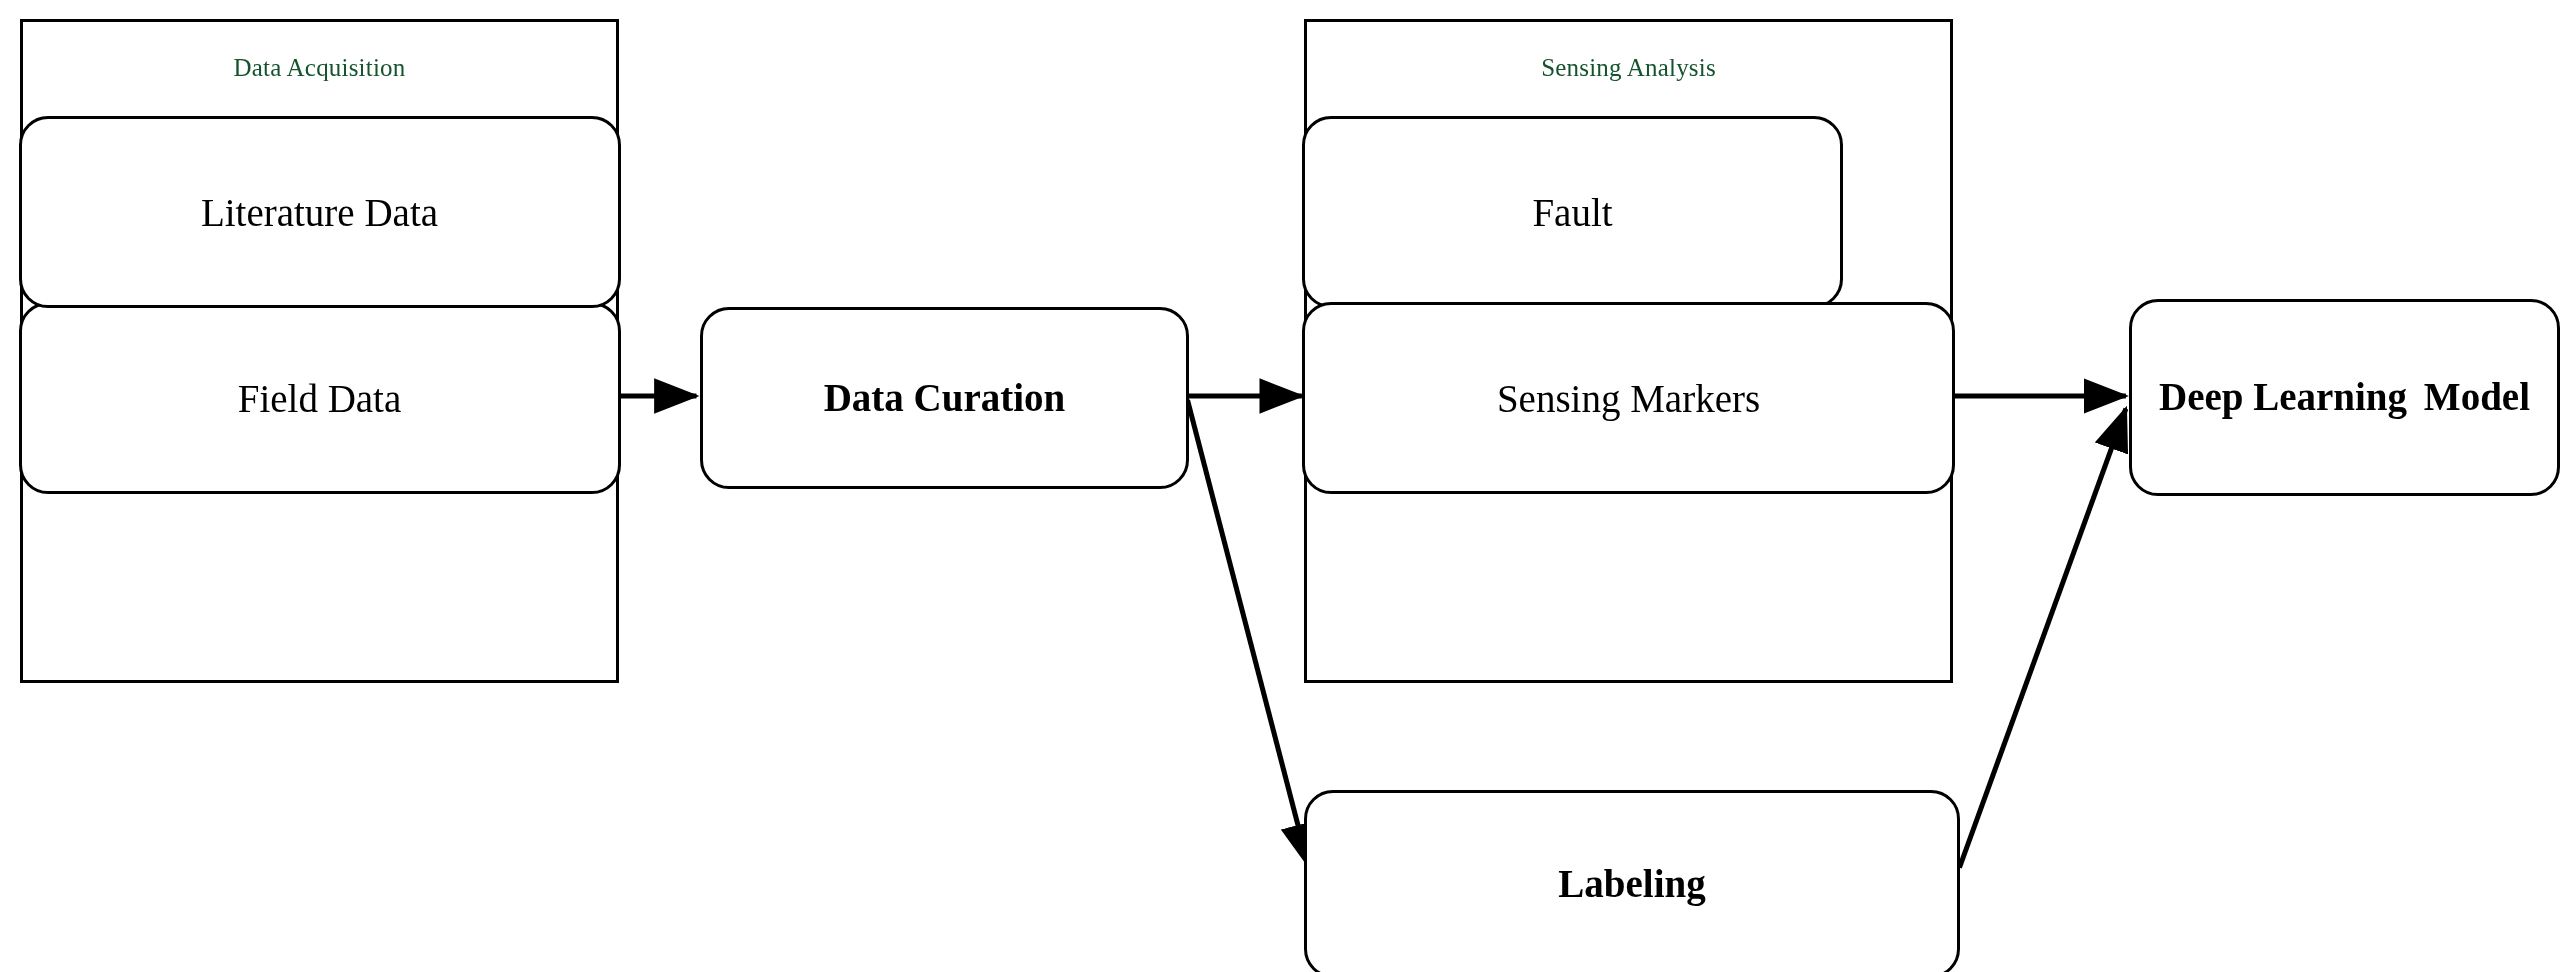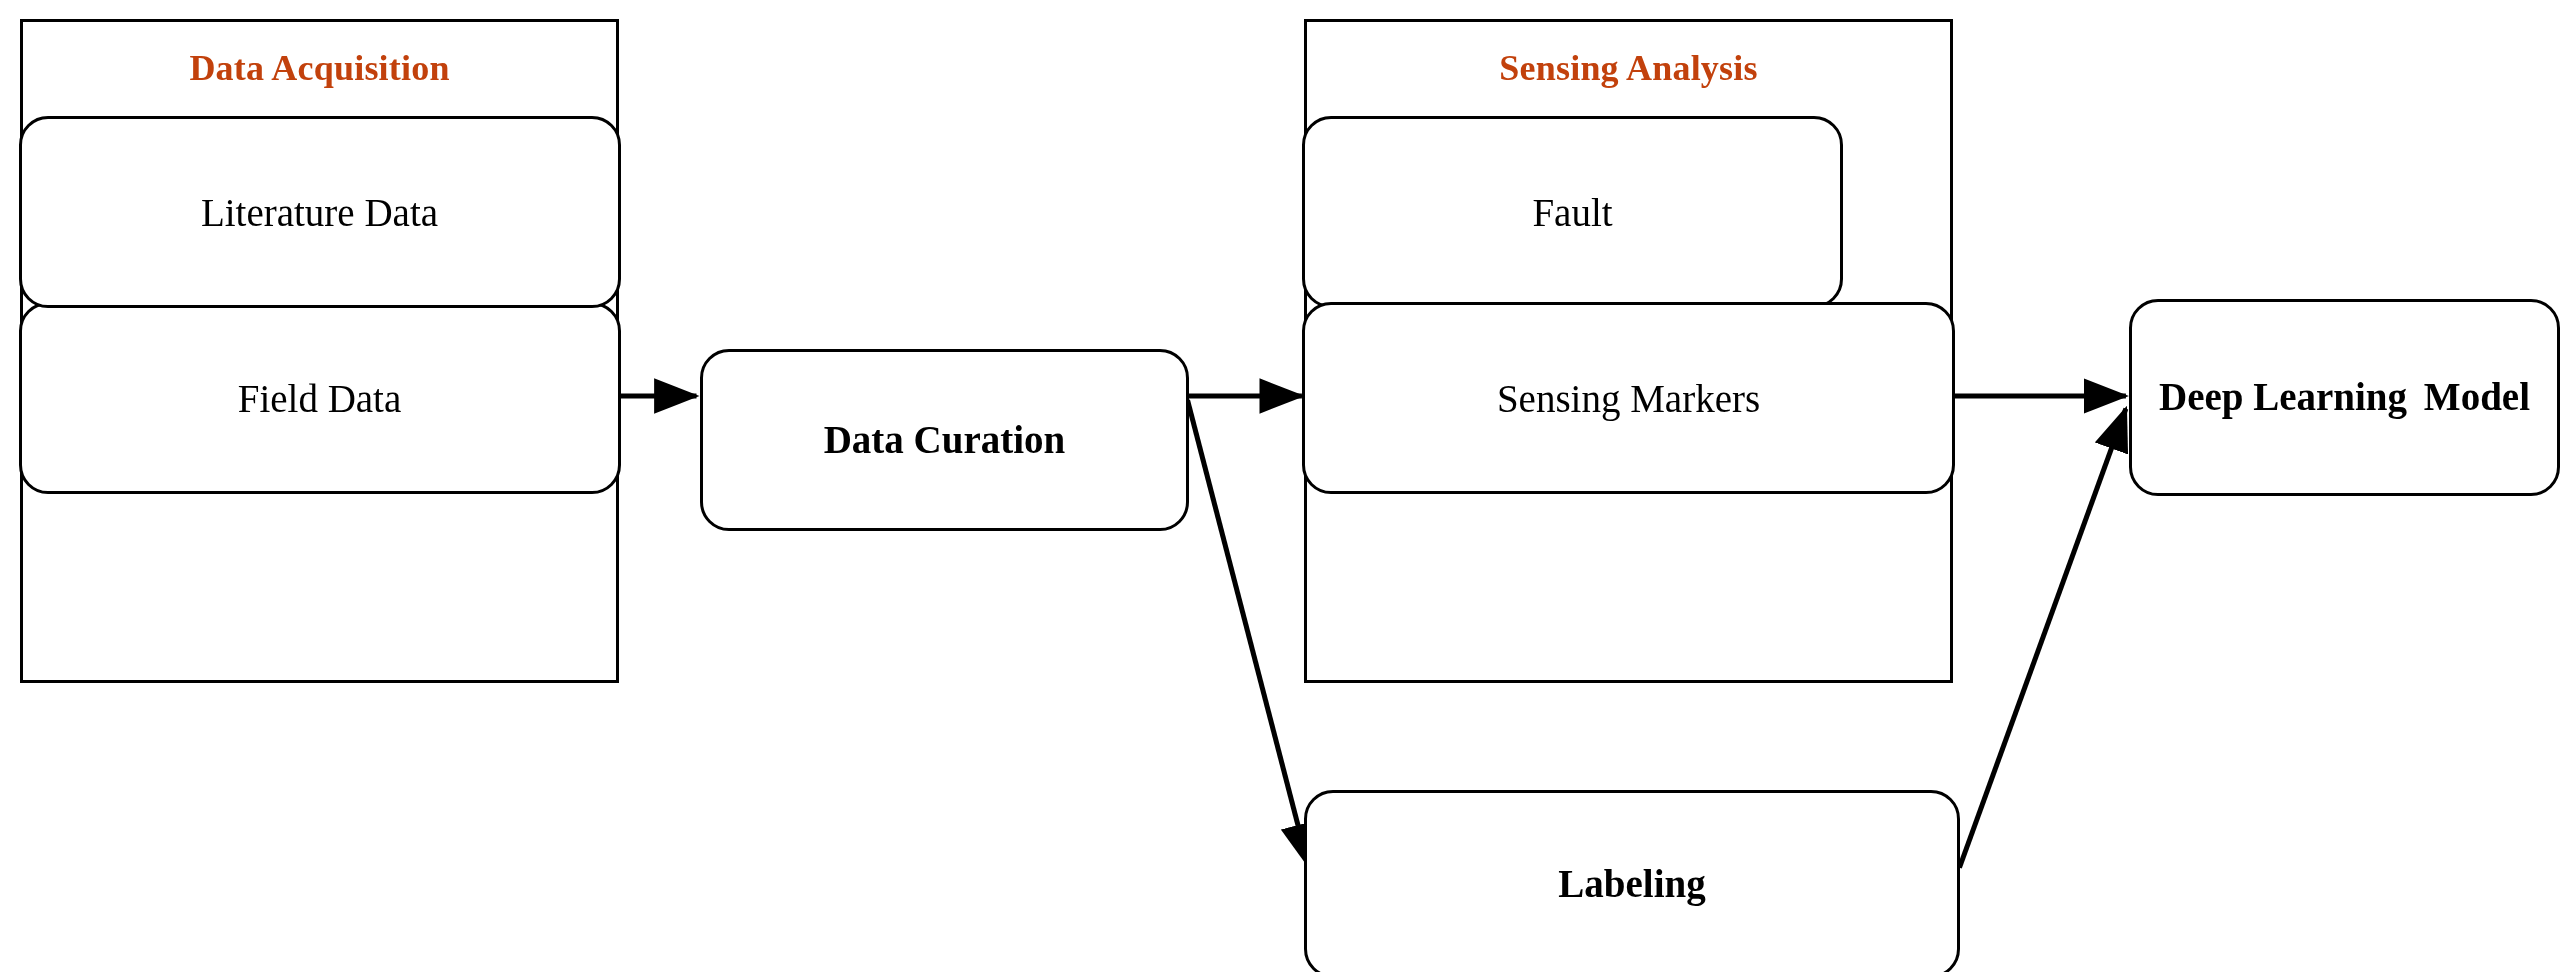--- a/index.html
+++ b/index.html
@@ -38,24 +38,24 @@
     border: 3.4px solid #000000;
     border-radius: 0;
   }
   
   .group-title {
     position: absolute;
     box-sizing: border-box;
     display: flex;
     align-items: center;
     justify-content: center;
-    font-weight: bold;
-    font-size: 36px;
+    font-weight: normal;
+    font-size: 25px;
     letter-spacing: 0.2px;
-    color: #c2410c;
+    color: #14532d;
   }
   
   .sub-node {
     position: absolute;
     box-sizing: border-box;
     border: 3.4px solid #000000;
     border-radius: 29px;
     background: #ffffff;
     display: flex;
     align-items: center;
@@ -114,21 +114,21 @@
 
   <div class="sub-node" style="left:18.5px; top:302px; width:602px; height:192px;">
     <span class="label-text">Field Data</span>
   </div>
 
   <div class="sub-node" style="left:18.5px; top:116px; width:602px; height:192px;">
     <span class="label-text">Literature Data</span>
   </div>
 
 
-  <div class="proc-node" style="left:700px; top:307px; width:489px; height:182px;margin-top:42px;">
+  <div class="proc-node" style="left:700px; top:307px; width:489px; height:182px;">
     <span class="label-text">Data Curation</span>
   </div>
 
   <div class="node group-frame" style="left:1304px; top:18.5px; width:649px; height:664px;"></div>
 
   <div class="group-title" style="left:1304px; top:18.5px; width:649px; height:99px;">Sensing Analysis</div>
 
   <div class="sub-node" style="left:1302px; top:116px; width:541px; height:192px;">
     <span class="label-text">Fault</span>
   </div>

